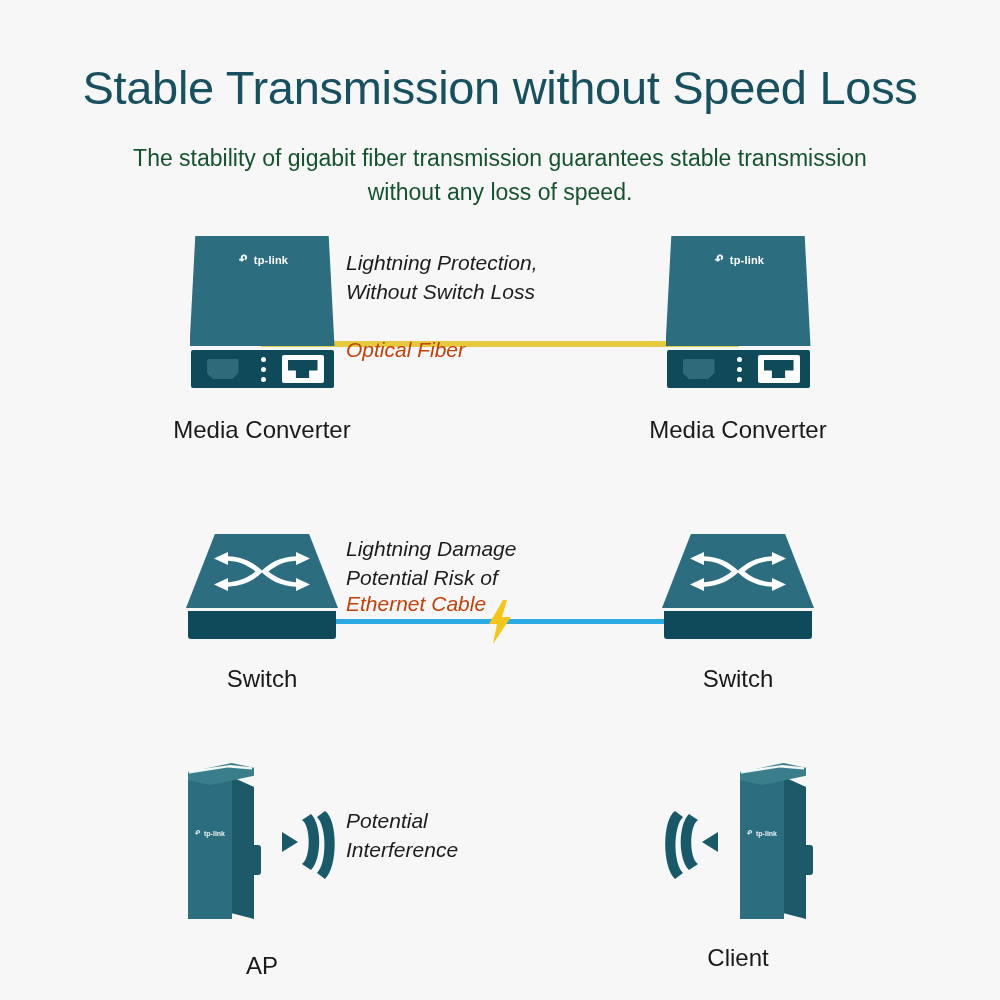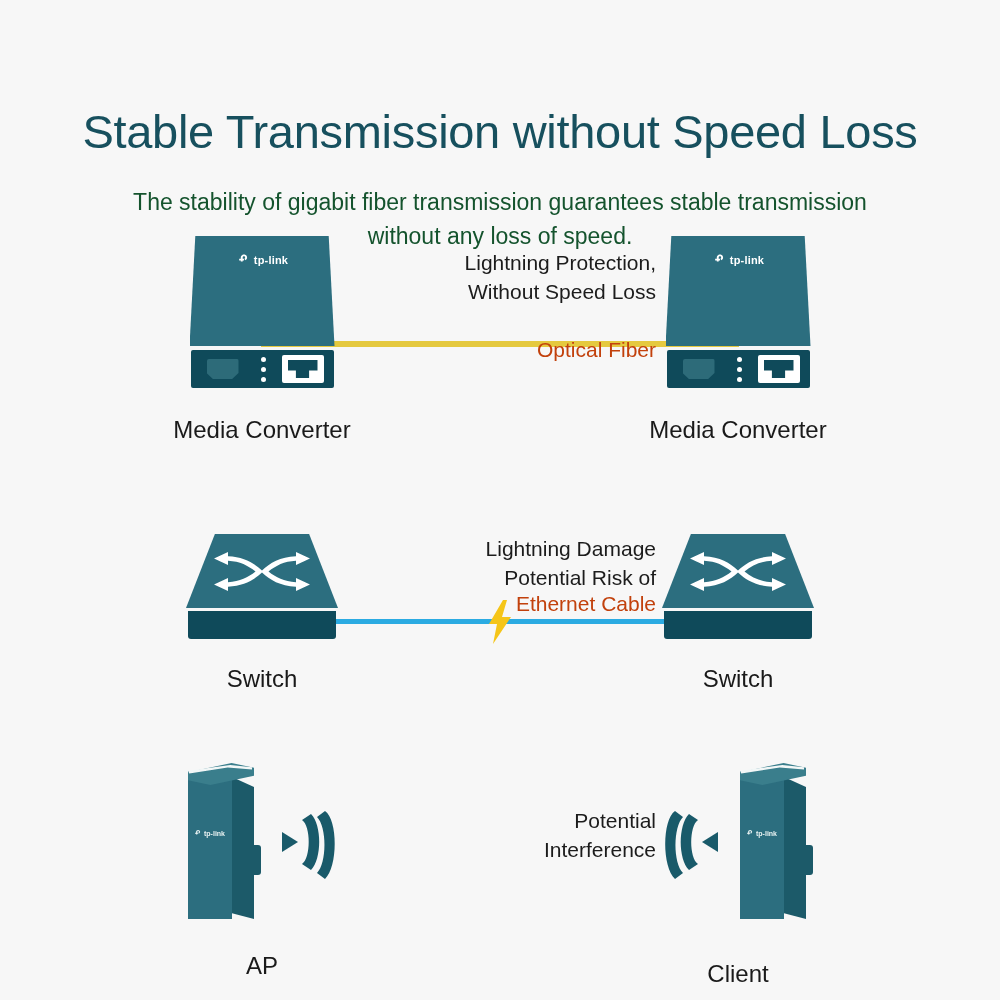--- a/index.html
+++ b/index.html
@@ -13,21 +13,20 @@
   }
 
   
   .header { padding-top:62px; text-align:center; }
   .title {
     font-size:47px;
     font-weight:400;
     color:#17505E;
     letter-spacing:-0.3px;
     line-height:1.1;
-    margin-top:44px;
   }
   .subtitle {
     margin:27px auto 0;
     width:740px;
     font-size:23px;
     line-height:34px;
     color:#14532d;
     font-weight:400;
   }
 
@@ -41,22 +40,23 @@
   }
   .device-label {
     font-size:24px;
     color:#1A1A1A;
     font-weight:400;
     white-space:nowrap;
   }
 
   .mid-col {
     position:absolute;
-    left:356px; width:300px;
-    text-align:right;
+    left:346px; width:300px;
+    text-align:left;
+    font-style:italic;
   }
   .mid-text {
     font-size:21px;
     line-height:29px;
     color:#1C1C1C;
     font-weight:400;
   }
   .cable-caption {
     font-size:21px;
     color:#c2410c;
@@ -222,21 +222,21 @@
           <i></i>
         </div>
         <div class="mc-rj45"></div>
       </div>
     </div>
     <div class="device-label" style="margin-top:28px">Media Converter</div>
   </div>
 
   <div class="mid-col" style="top:12px">
     <div class="mid-text">Lightning Protection,</div>
-    <div class="mid-text">Without Speed Loss</div>
+    <div class="mid-text">Without Switch Loss</div>
     <div class="cable-caption" style="margin-top:32px">Optical Fiber</div>
   </div>
 
   <div class="device-col col-right">
     <div class="mc-wrap">
       <div class="mc-body"></div>
       <div class="mc-logo">
         <svg class="tpl-mark" viewBox="0 0 24 24">
           <path fill="#FFFFFF" d="M13.6 2.4c-3 0-5.4 2.3-5.4 5.2v2.1H5.4v3.1h2.8v1.9h3.3v-1.9h2.2v-3.1h-2.2V7.6c0-1.2 1-2.1 2.1-2.1 1.2 0 2.1 1 2.1 2.1 0 .9-.5 1.6-1.2 1.9l1.2 2.9c2-.8 3.3-2.7 3.3-4.8 0-3-2.4-5.2-5.4-5.2z"></path>
         </svg>
@@ -337,15 +337,15 @@
         <div class="cpe-highlight"></div>
         <div class="cpe-nub"></div>
         <div class="cpe-logo">
           <svg class="tpl-mark" viewBox="0 0 24 24">
             <path fill="#E8F2F2" d="M13.6 2.4c-3 0-5.4 2.3-5.4 5.2v2.1H5.4v3.1h2.8v1.9h3.3v-1.9h2.2v-3.1h-2.2V7.6c0-1.2 1-2.1 2.1-2.1 1.2 0 2.1 1 2.1 2.1 0 .9-.5 1.6-1.2 1.9l1.2 2.9c2-.8 3.3-2.7 3.3-4.8 0-3-2.4-5.2-5.4-5.2z"></path>
           </svg>
           <span class="tpl-text">tp-link</span>
         </div>
       </div>
     </div>
-    <div class="device-label" style="margin-top:28px">Client</div>
+    <div class="device-label" style="margin-top:12px">Client</div>
   </div>
 </div>
 
 </body></html>

